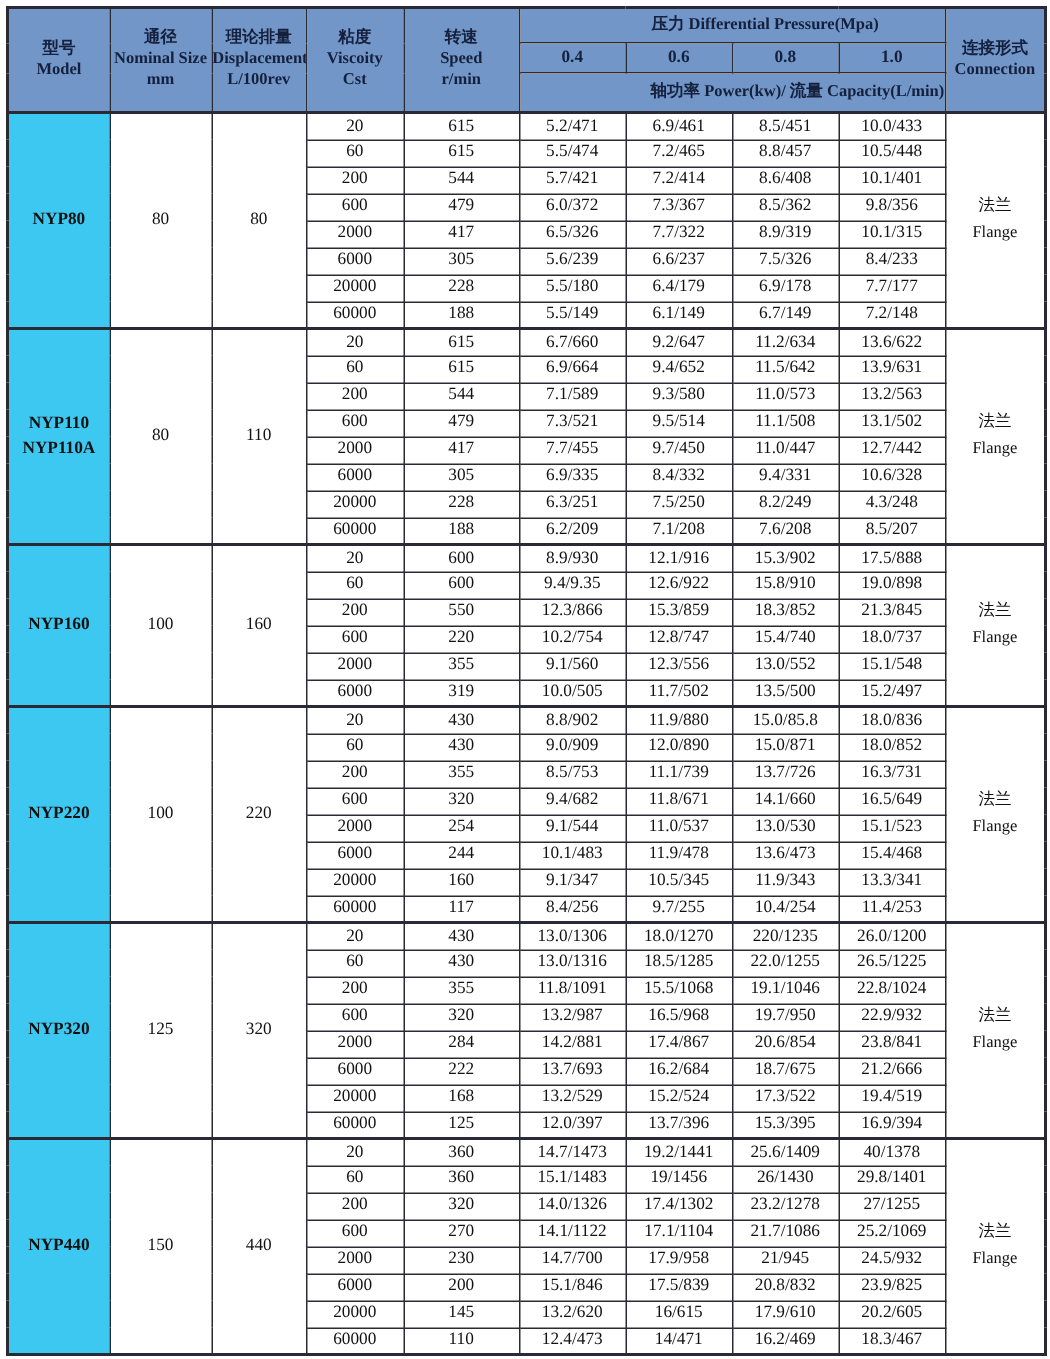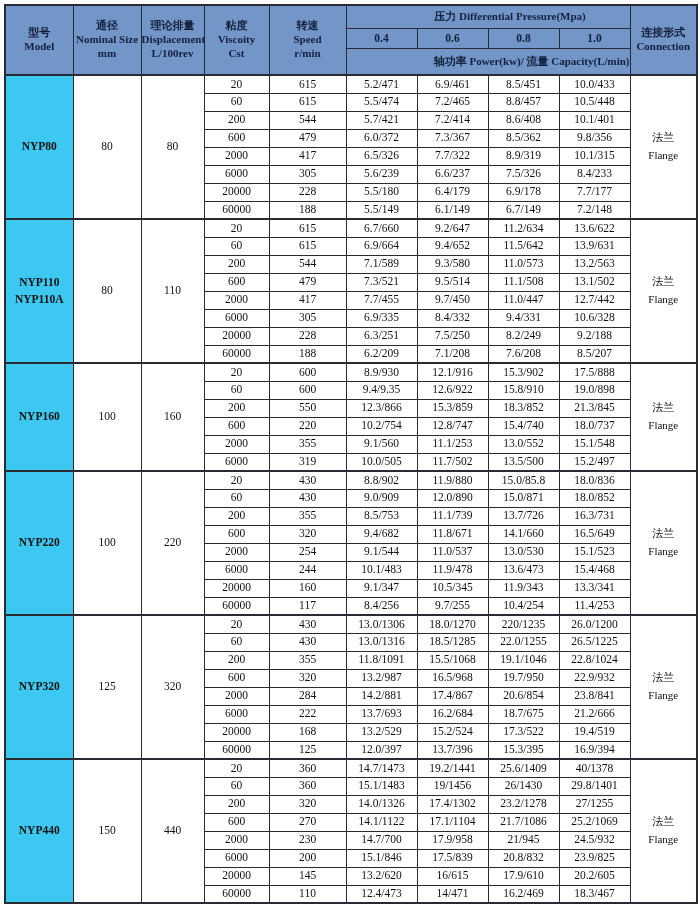--- a/index.html
+++ b/index.html
@@ -203,21 +203,21 @@
           <td>8.4/332</td>
           <td>9.4/331</td>
           <td>10.6/328</td>
         </tr>
         <tr>
           <td>20000</td>
           <td>228</td>
           <td>6.3/251</td>
           <td>7.5/250</td>
           <td>8.2/249</td>
-          <td>9.2/188</td>
+          <td>4.3/248</td>
         </tr>
         <tr>
           <td>60000</td>
           <td>188</td>
           <td>6.2/209</td>
           <td>7.1/208</td>
           <td>7.6/208</td>
           <td>8.5/207</td>
         </tr>
       </tbody>
@@ -256,21 +256,21 @@
           <td>220</td>
           <td>10.2/754</td>
           <td>12.8/747</td>
           <td>15.4/740</td>
           <td>18.0/737</td>
         </tr>
         <tr>
           <td>2000</td>
           <td>355</td>
           <td>9.1/560</td>
-          <td>11.1/253</td>
+          <td>12.3/556</td>
           <td>13.0/552</td>
           <td>15.1/548</td>
         </tr>
         <tr>
           <td>6000</td>
           <td>319</td>
           <td>10.0/505</td>
           <td>11.7/502</td>
           <td>13.5/500</td>
           <td>15.2/497</td>

